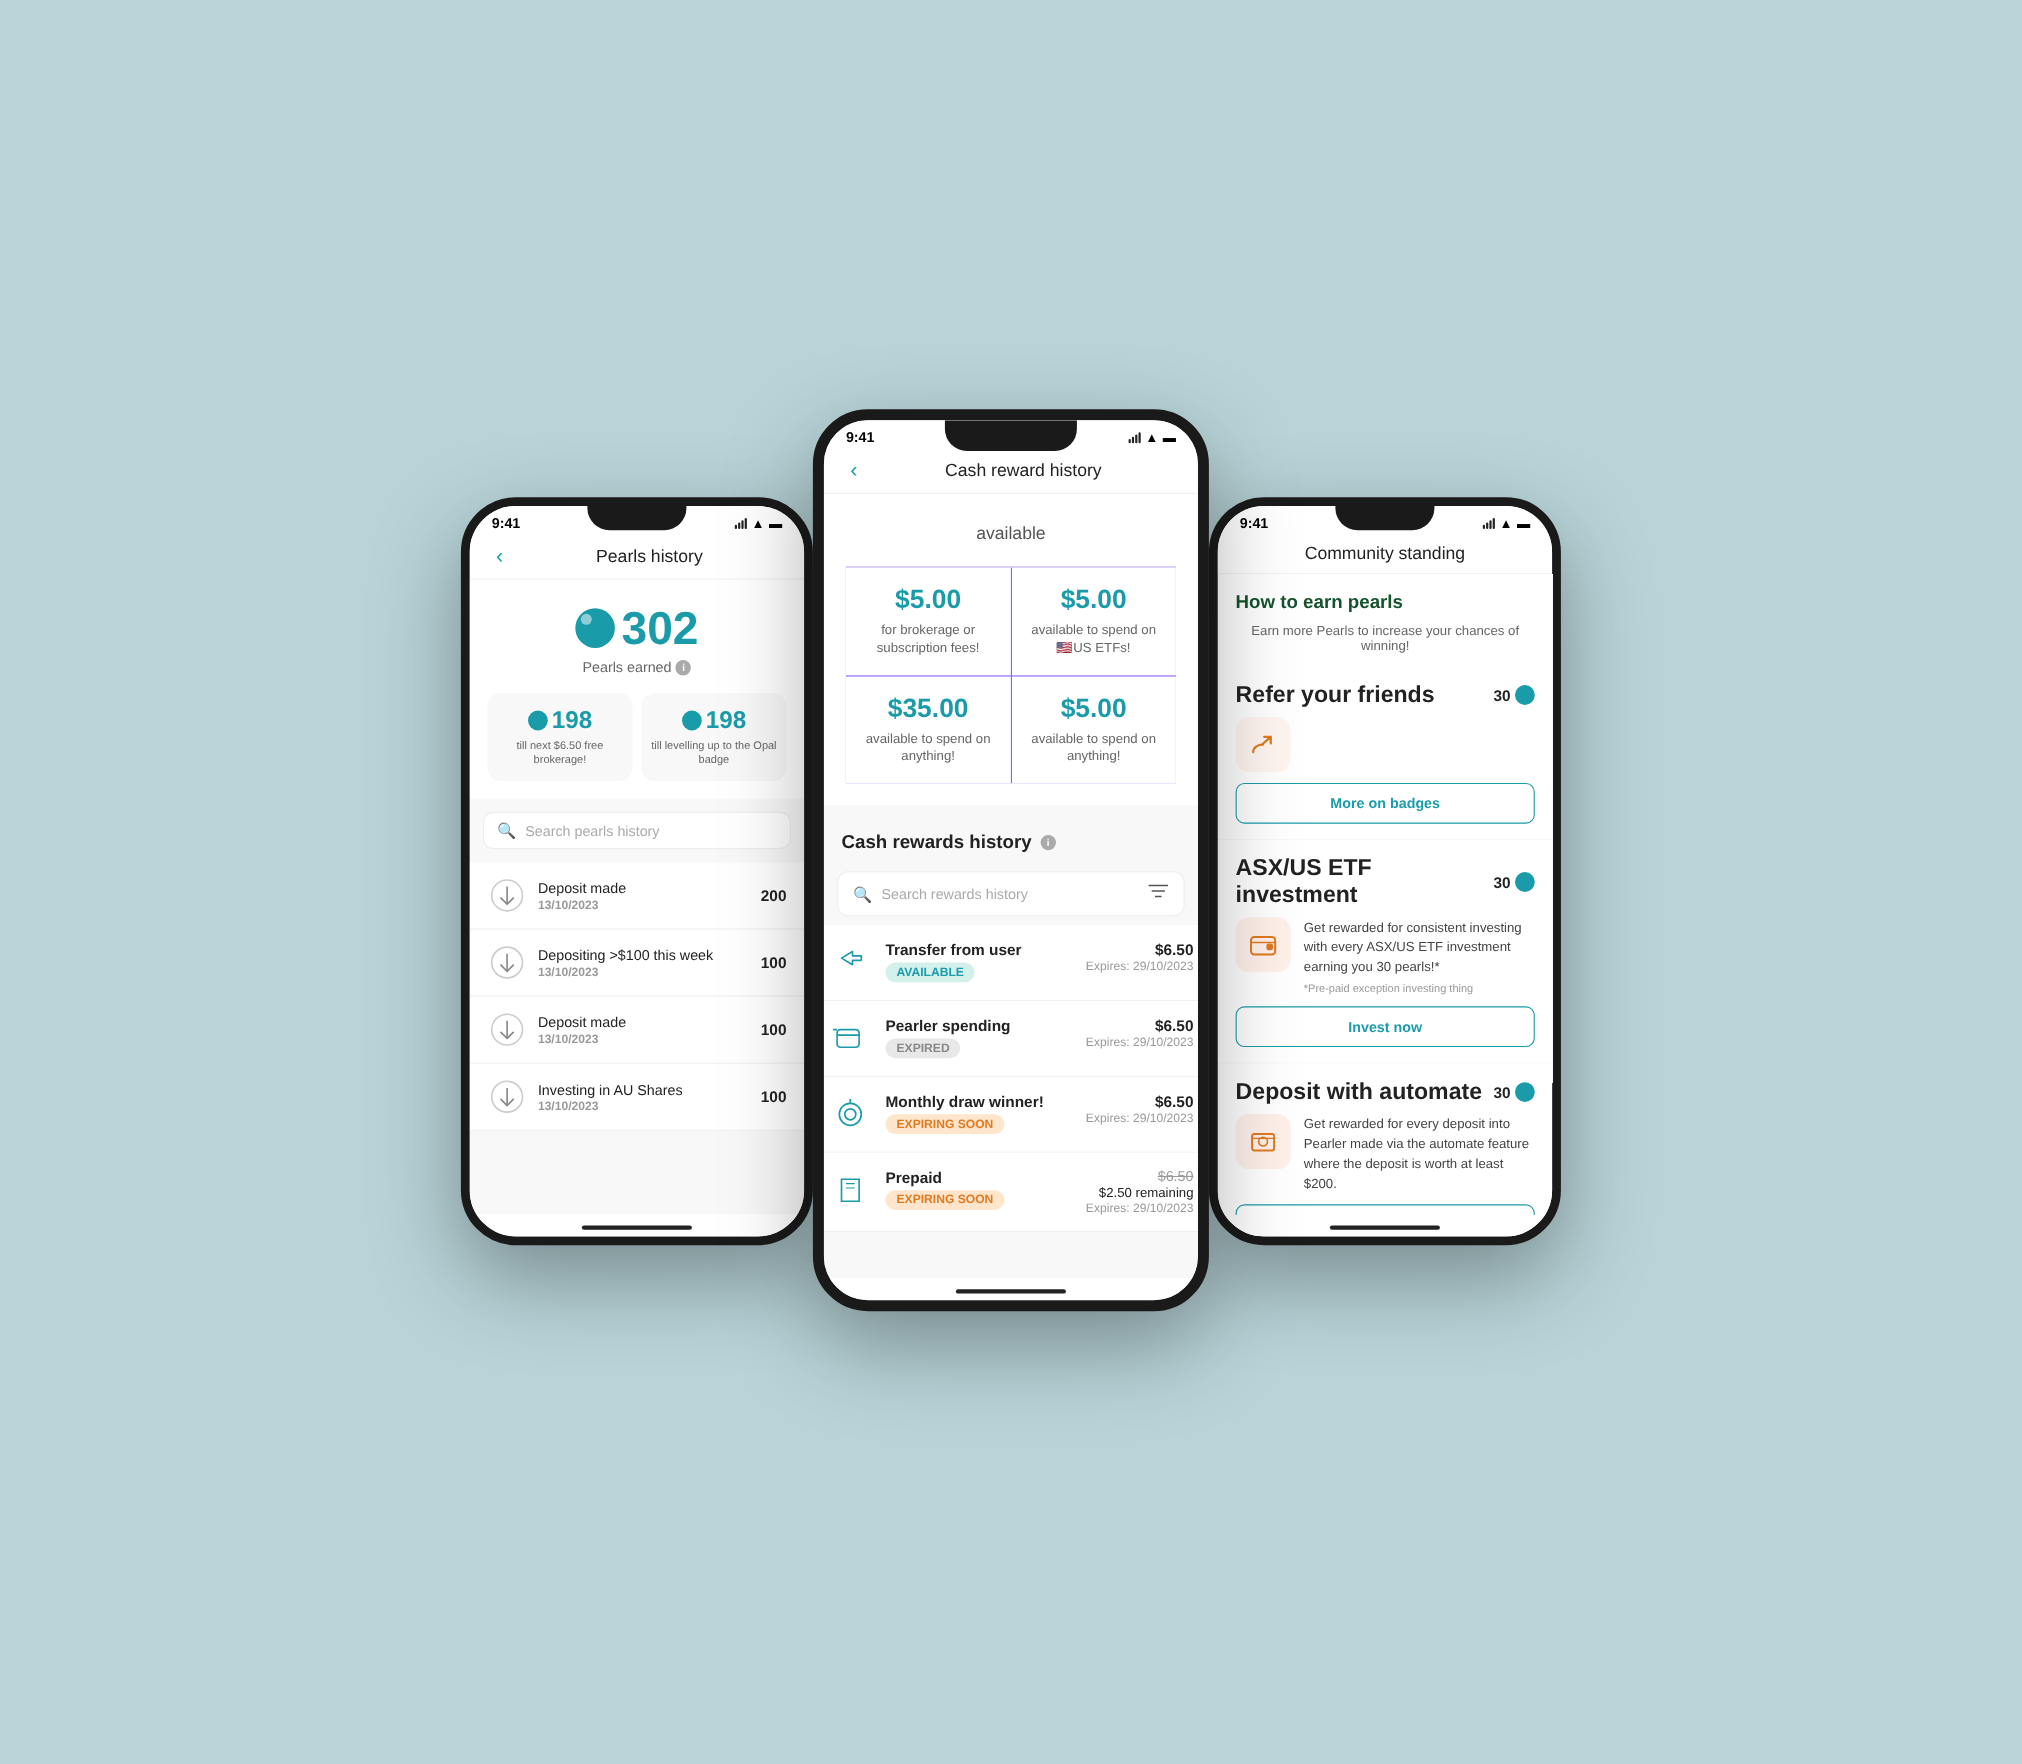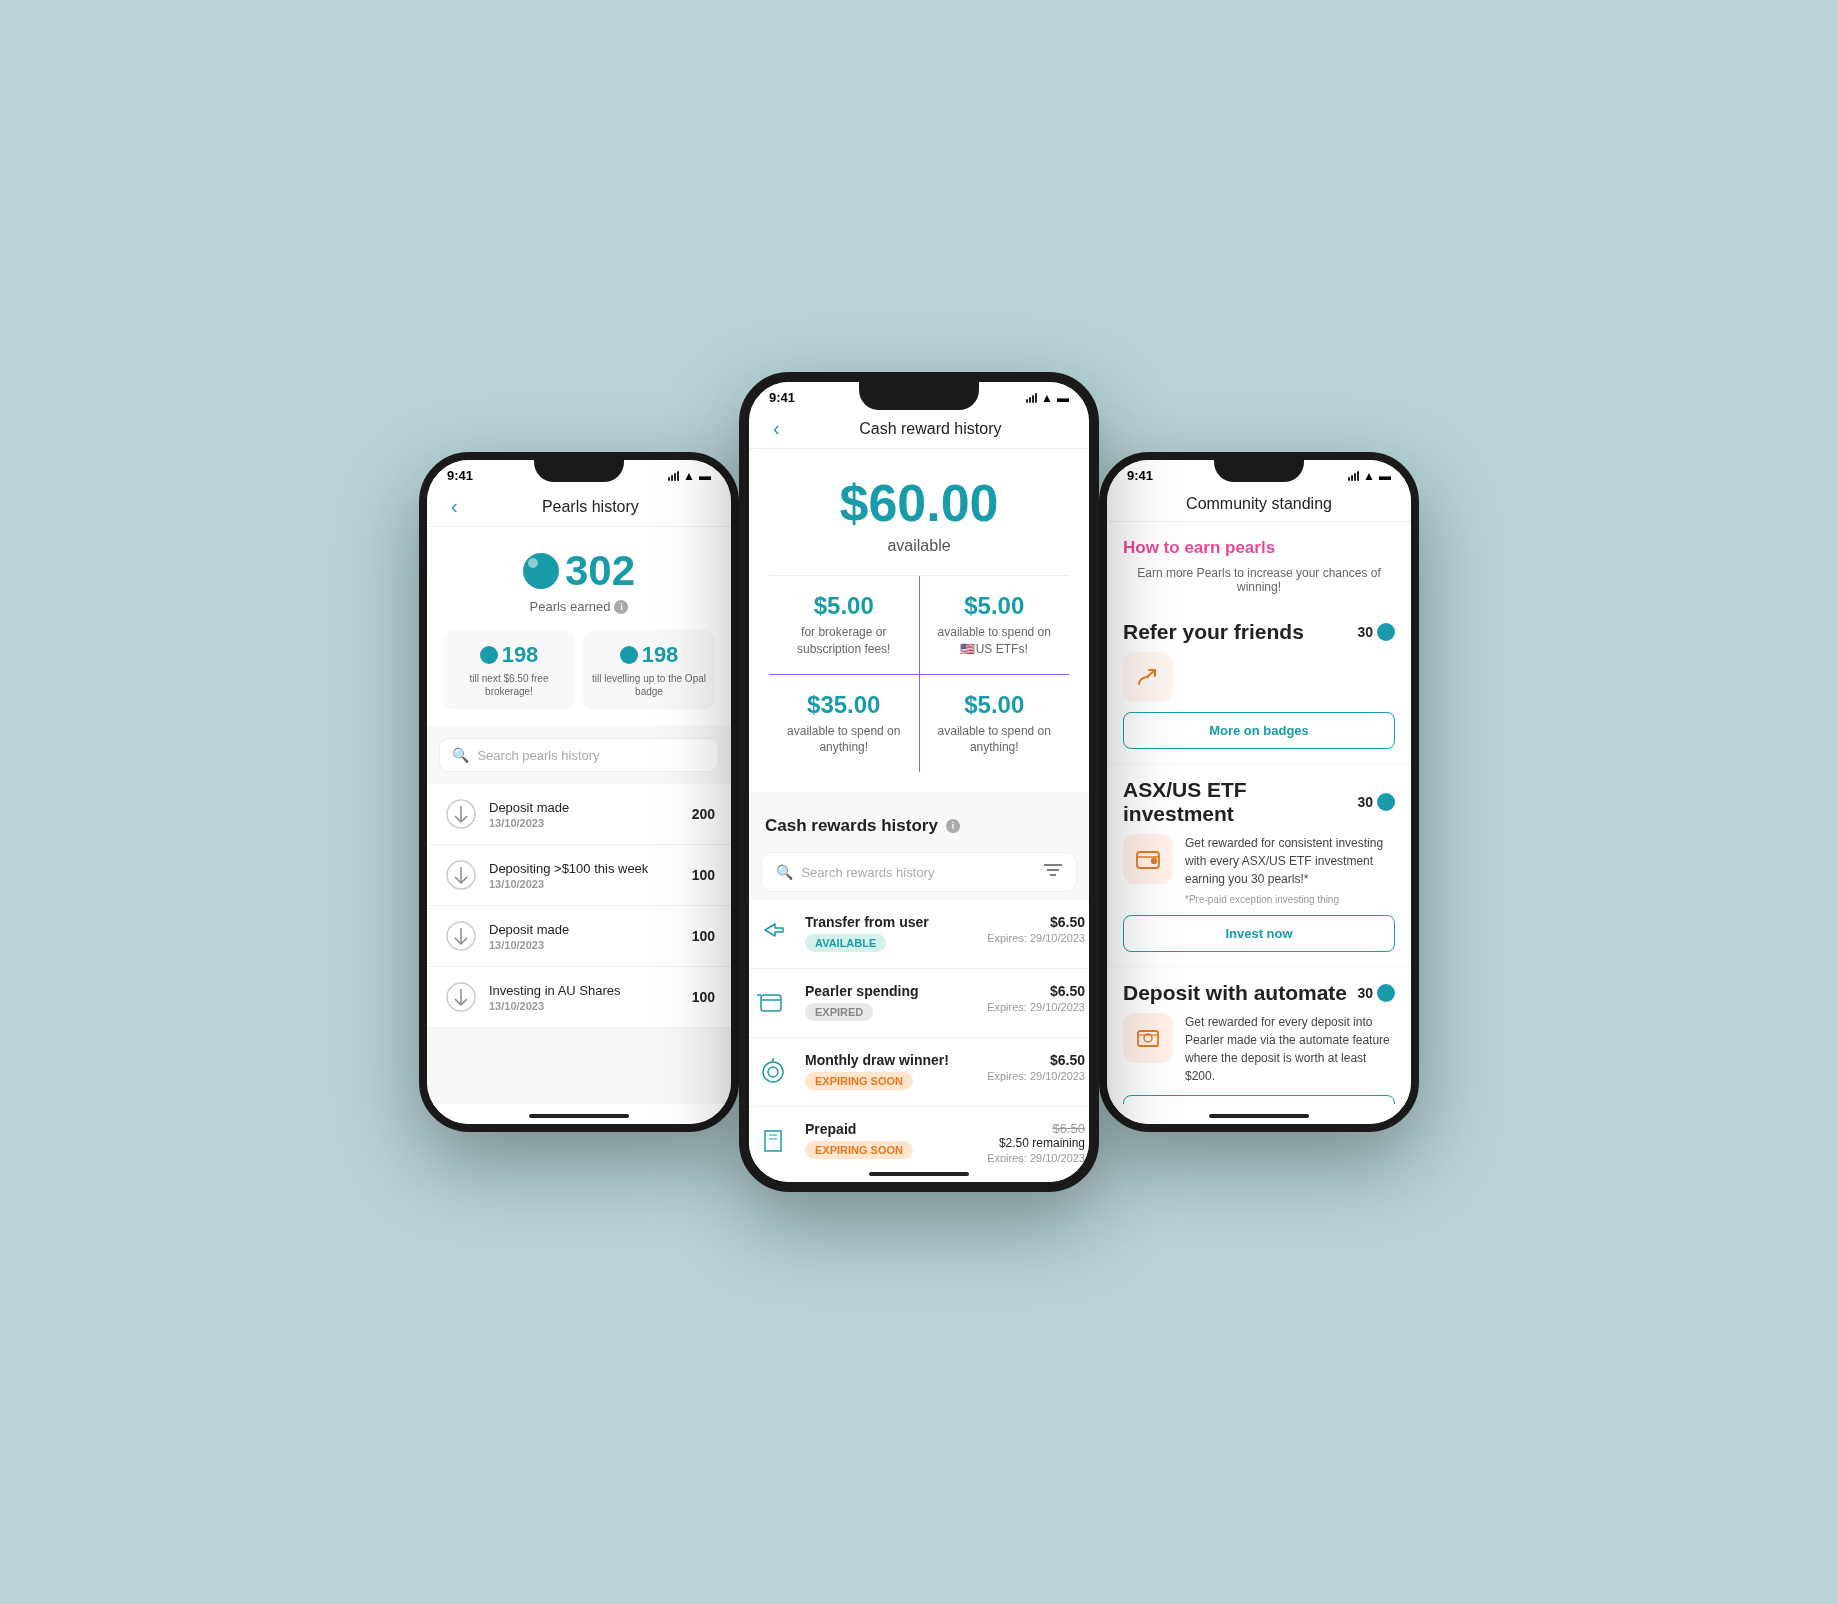--- a/index.html
+++ b/index.html
@@ -441,21 +441,21 @@
 
     
     .community-content {
       padding: 0;
     }
 
     .community-section-title {
       padding: 16px 16px 8px;
       font-size: 17px;
       font-weight: 700;
-      color: #ec4899;
+      color: #14532d;
       background: #fff;
     }
 
     .community-sub-text {
       padding: 0 16px 12px;
       font-size: 12px;
       color: #666;
       background: #fff;
       text-align: center;
     }
@@ -698,21 +698,20 @@
         <span class="wifi-icon">▲</span>
         <span class="battery-icon">▬</span>
       </div>
     </div>
     <div class="nav-bar">
       <span class="nav-back">‹</span>
       <span class="nav-title">Cash reward history</span>
     </div>
     <div class="phone-content">
       <div class="cash-hero">
-        <div class="cash-amount">$60.00</div>
         <div class="cash-available">available</div>
         <div class="cash-grid">
           <div class="cash-grid-item">
             <div class="cash-grid-amount">$5.00</div>
             <div class="cash-grid-label">for brokerage or subscription fees!</div>
           </div>
           <div class="cash-grid-item">
             <div class="cash-grid-amount">$5.00</div>
             <div class="cash-grid-label">available to spend on 🇺🇸US ETFs!</div>
           </div>

